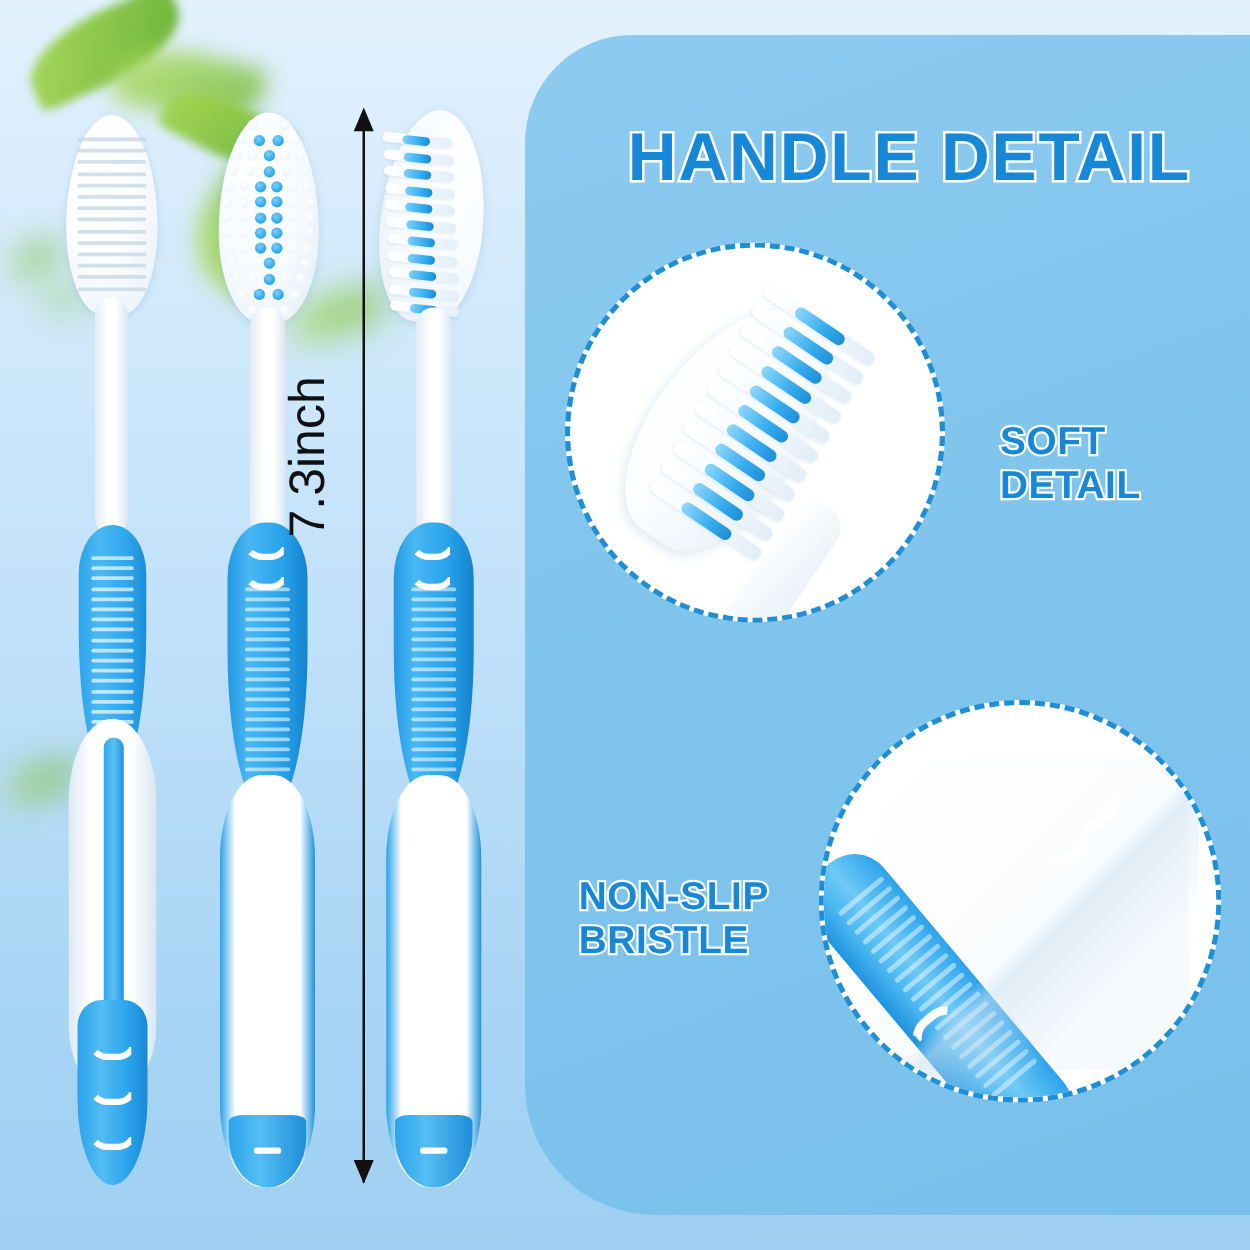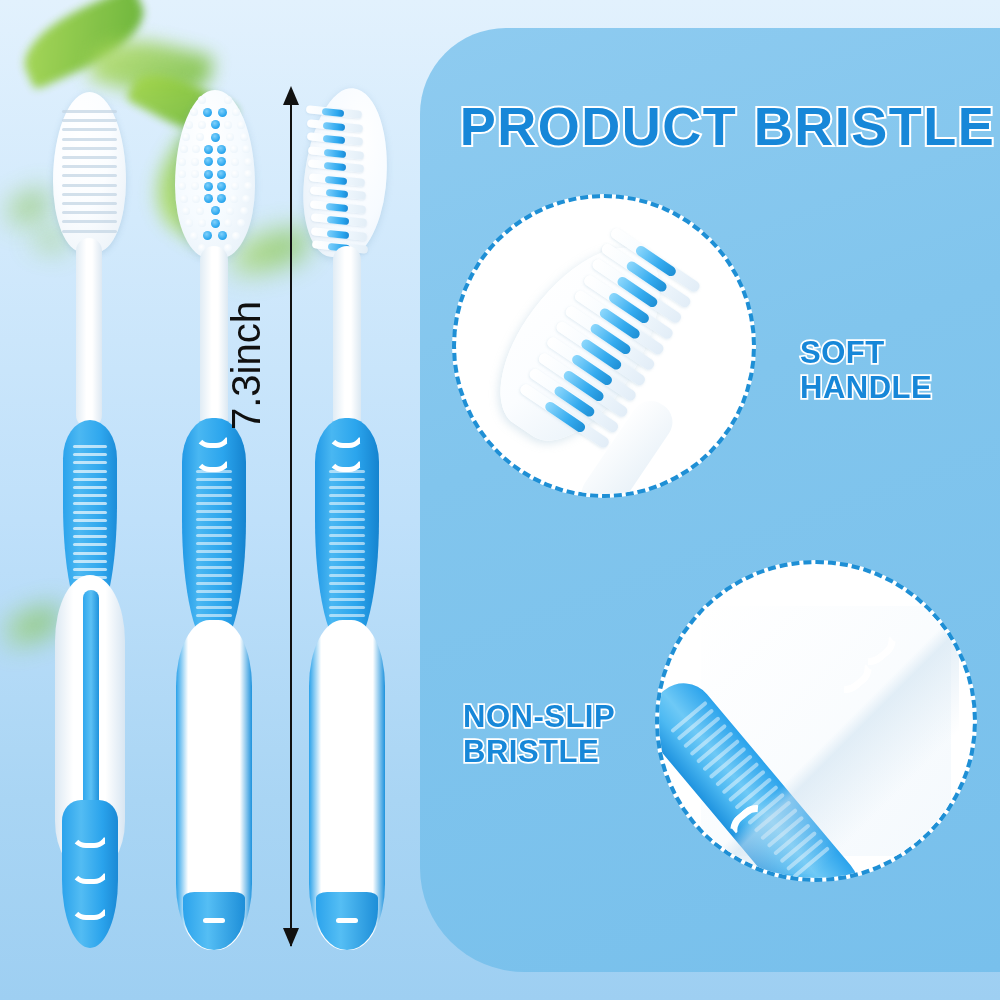--- a/index.html
+++ b/index.html
@@ -253,21 +253,21 @@
             background:linear-gradient(120deg,#b0dd56,#67b430);"></div>
 <div class="leaf vsoft" style="left:752px; top:286px;  width:110px; height:50px;  transform:rotate(-16deg);
             background:linear-gradient(120deg,#9fd446,#4f9f24); opacity:.55;"></div>
 <div class="leaf vsoft" style="left:598px; top:656px;  width:128px; height:62px;  transform:rotate(-12deg);
             background:linear-gradient(120deg,#a5d84c,#4f9f24); opacity:.55;"></div>
 <div class="leaf vsoft" style="left:946px; top:636px;  width:90px;  height:46px;  transform:rotate(-20deg);
             background:linear-gradient(120deg,#a8d94d,#55a527); opacity:.5;"></div>
 
 <div class="panel"></div>
 
-<div class="panel-title">PRODUCT BRISTLE</div>
+<div class="panel-title">HANDLE DETAIL</div>
 
 <div class="circle c1">
   <div class="z1-wrap">
     <div class="z1-neck"></div>
     <div class="z1-head"></div>
     <div class="z1-bristles" id="z1b">
         <div class="zb" style="position: absolute; left: 34px; top: 28px; width: 104px; height: 11px; background: linear-gradient(90deg, rgb(255, 255, 255) 0%, rgb(244, 250, 254) 50%, rgb(226, 237, 247) 100%); border-radius: 5px; box-shadow: rgba(150, 185, 210, 0.28) 0px 1px 3px;"></div>
         <div class="zb" style="position: absolute; left: 64px; top: 29px; width: 46px; height: 10px; background: linear-gradient(90deg, rgb(142, 216, 252), rgb(53, 171, 239) 60%, rgb(30, 143, 213)); border-radius: 5px;"></div>
         <div class="zb" style="position: absolute; left: 35.2px; top: 46px; width: 104px; height: 11px; background: linear-gradient(90deg, rgb(255, 255, 255) 0%, rgb(244, 250, 254) 50%, rgb(226, 237, 247) 100%); border-radius: 5px; box-shadow: rgba(150, 185, 210, 0.28) 0px 1px 3px;"></div>
         <div class="zb" style="position: absolute; left: 65.2px; top: 47px; width: 46px; height: 10px; background: linear-gradient(90deg, rgb(142, 216, 252), rgb(53, 171, 239) 60%, rgb(30, 143, 213)); border-radius: 5px;"></div>
@@ -287,21 +287,21 @@
         <div class="zb" style="position: absolute; left: 73.6px; top: 173px; width: 46px; height: 10px; background: linear-gradient(90deg, rgb(142, 216, 252), rgb(53, 171, 239) 60%, rgb(30, 143, 213)); border-radius: 5px;"></div>
         <div class="zb" style="position: absolute; left: 44.8px; top: 190px; width: 104px; height: 11px; background: linear-gradient(90deg, rgb(255, 255, 255) 0%, rgb(244, 250, 254) 50%, rgb(226, 237, 247) 100%); border-radius: 5px; box-shadow: rgba(150, 185, 210, 0.28) 0px 1px 3px;"></div>
         <div class="zb" style="position: absolute; left: 74.8px; top: 191px; width: 46px; height: 10px; background: linear-gradient(90deg, rgb(142, 216, 252), rgb(53, 171, 239) 60%, rgb(30, 143, 213)); border-radius: 5px;"></div>
         <div class="zb" style="position: absolute; left: 46px; top: 208px; width: 104px; height: 11px; background: linear-gradient(90deg, rgb(255, 255, 255) 0%, rgb(244, 250, 254) 50%, rgb(226, 237, 247) 100%); border-radius: 5px; box-shadow: rgba(150, 185, 210, 0.28) 0px 1px 3px;"></div>
         <div class="zb" style="position: absolute; left: 76px; top: 209px; width: 46px; height: 10px; background: linear-gradient(90deg, rgb(142, 216, 252), rgb(53, 171, 239) 60%, rgb(30, 143, 213)); border-radius: 5px;"></div>
       </div>
   </div>
 </div>
 
 <div class="callout-label l1">SOFT
-HANDLE</div>
+DETAIL</div>
 
 <div class="circle c2">
   <div class="z2-wrap">
     <div class="z2-white"></div>
     <div class="z2-grip"></div>
     <div class="z2-ribs" id="z2r">
         <i style="top: 0px;"></i>
         <i style="top: 10px;"></i>
         <i style="top: 20px;"></i>
         <i style="top: 30px;"></i>

